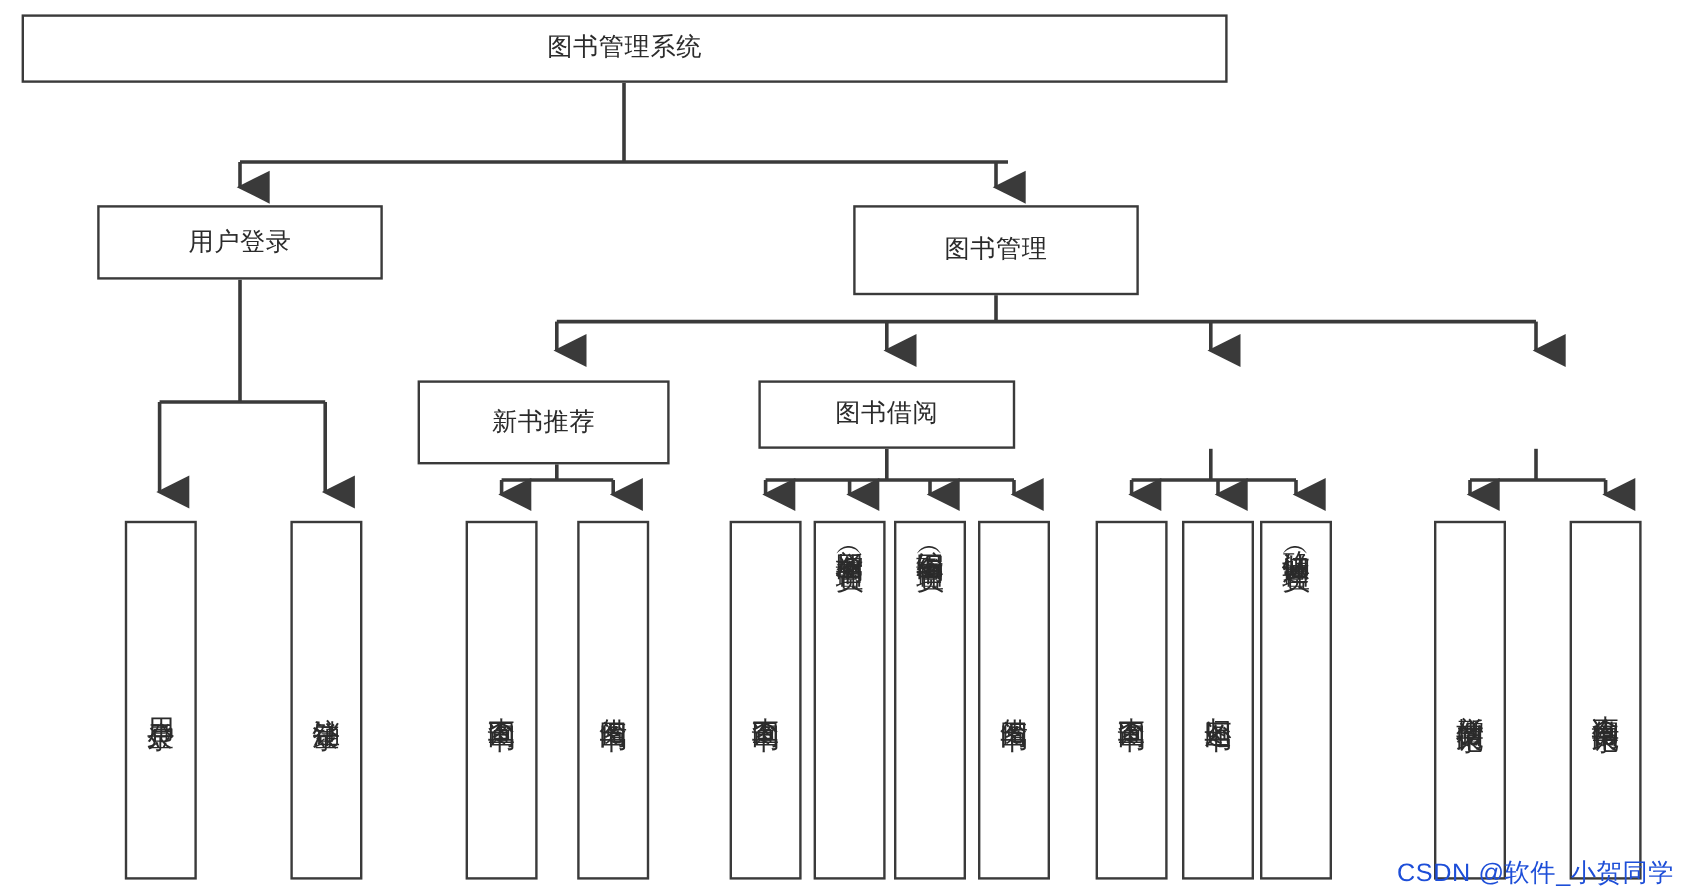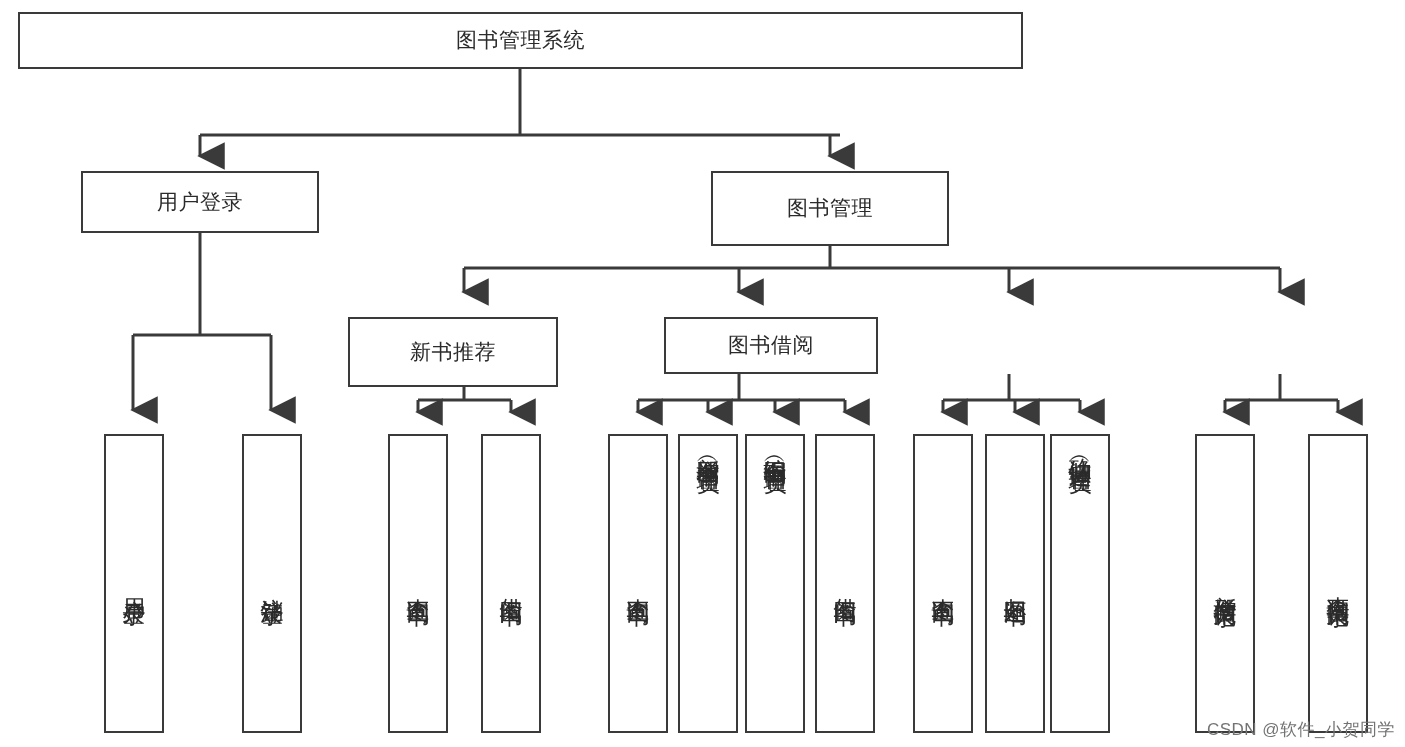--- a/index.html
+++ b/index.html
@@ -58,22 +58,22 @@
     white-space: nowrap;
   }
   .node.vert.midtext {
     align-items: center;
     padding-top: 0;
   }
   #watermark {
     position: absolute;
     right: 10px;
     bottom: 6px;
-    font-size: 17px;
-    color: #737373;
+    font-size: 21px;
+    color: #1d4ed8;
     letter-spacing: 0.5px;
     white-space: nowrap;
     pointer-events: none;
   }
 </style>
 </head>
 <body>
 
 <div id="diagram-root">
 
@@ -134,21 +134,21 @@
   <div class="node horiz" style="left:81px; top:171px; width:238px; height:62px;">
     <span class="node-label">用户登录</span>
   </div>
   <div class="node horiz" style="left:711px; top:171px; width:238px; height:75px;">
     <span class="node-label">图书管理</span>
   </div>
 
   <div class="node horiz" style="left:348px; top:317px; width:210px; height:70px;">
     <span class="node-label">新书推荐</span>
   </div>
-  <div class="node horiz" style="left:632px; top:317px; width:214px; height:57px;margin-left:32px;">
+  <div class="node horiz" style="left:632px; top:317px; width:214px; height:57px;">
     <span class="node-label">图书借阅</span>
   </div>
 
   <div class="node vert midtext" style="left:104px; top:434px; width:60px; height:299px;">
     <span class="node-label">用户登录</span>
   </div>
   <div class="node vert midtext" style="left:242px; top:434px; width:60px; height:299px;">
     <span class="node-label">注销登录</span>
   </div>
 

